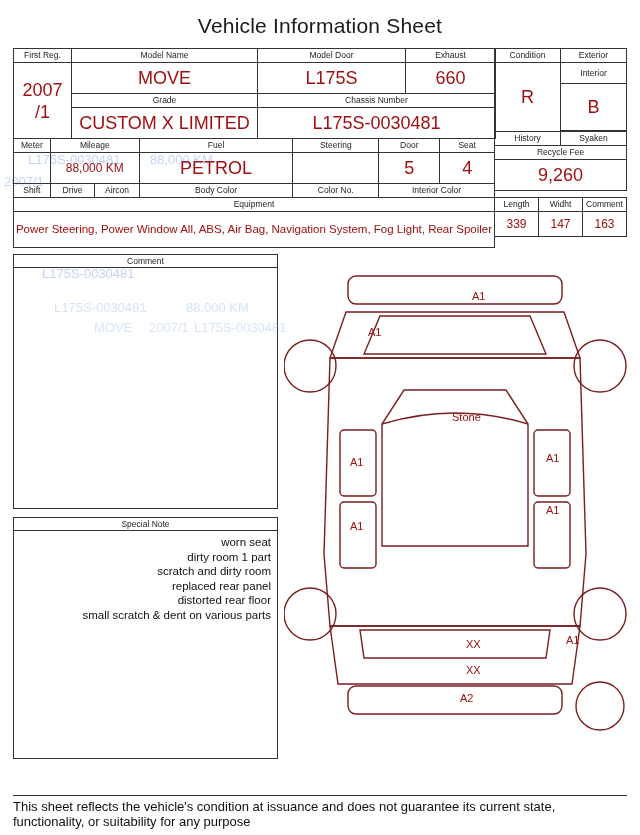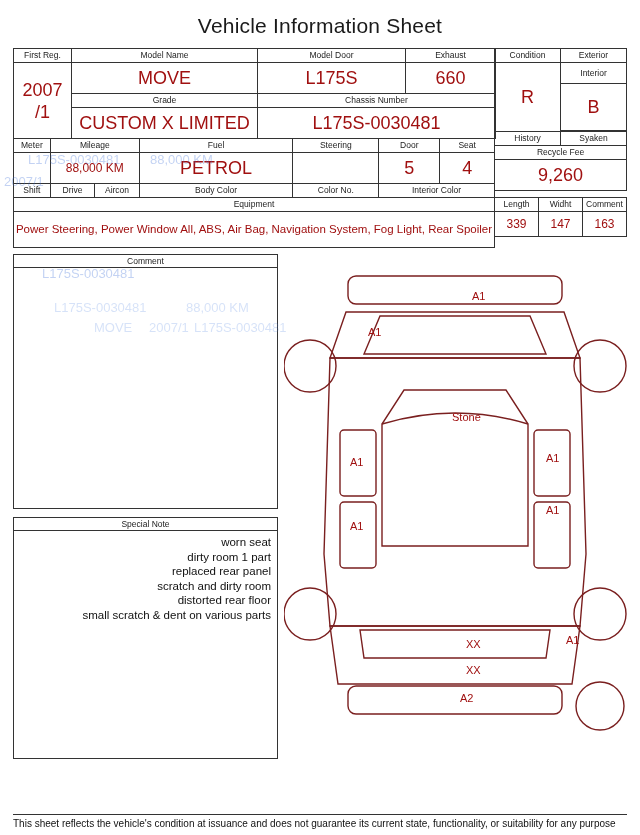--- a/index.html
+++ b/index.html
@@ -114,21 +114,21 @@
     position: relative;
     margin-left: 6px;
   }
   .footer-note {
     position: absolute;
     left: 13px;
     bottom: 6px;
     width: 614px;
     border-top: 1px solid #333;
     padding-top: 3px;
-    font-size: 10px;
+    font-size: 13px;
     color: #111;
     text-align: left;
   }
   .wm {
     position: absolute;
     color: #3b6ed8;
     opacity: .30;
     font-size: 13px;
     pointer-events: none;
     white-space: nowrap;
@@ -313,22 +313,22 @@
           <div class="wm wm2" style="left:135px; top:52px;">2007/1</div>
           <div class="wm wm2" style="left:180px; top:52px;">L175S-0030481</div>
           <div></div>
         </div>
       </div>
       <div class="box" style="margin-top:-1px;">
         <div class="box-hdr">Special Note</div>
         <div class="special-body">
           <div>worn seat</div>
           <div>dirty room 1 part</div>
+          <div>scratch and dirty room</div>
           <div>replaced rear panel</div>
-          <div>scratch and dirty room</div>
           <div>distorted rear floor</div>
           <div>small scratch &amp; dent on various parts</div>
         </div>
       </div>
     </div>
 
     <div class="diagram-col">
       <svg width="343" height="480" viewBox="0 0 343 480">
 
         <rect class="ln" x="64" y="22" rx="8" ry="8" width="214" height="28"></rect>

